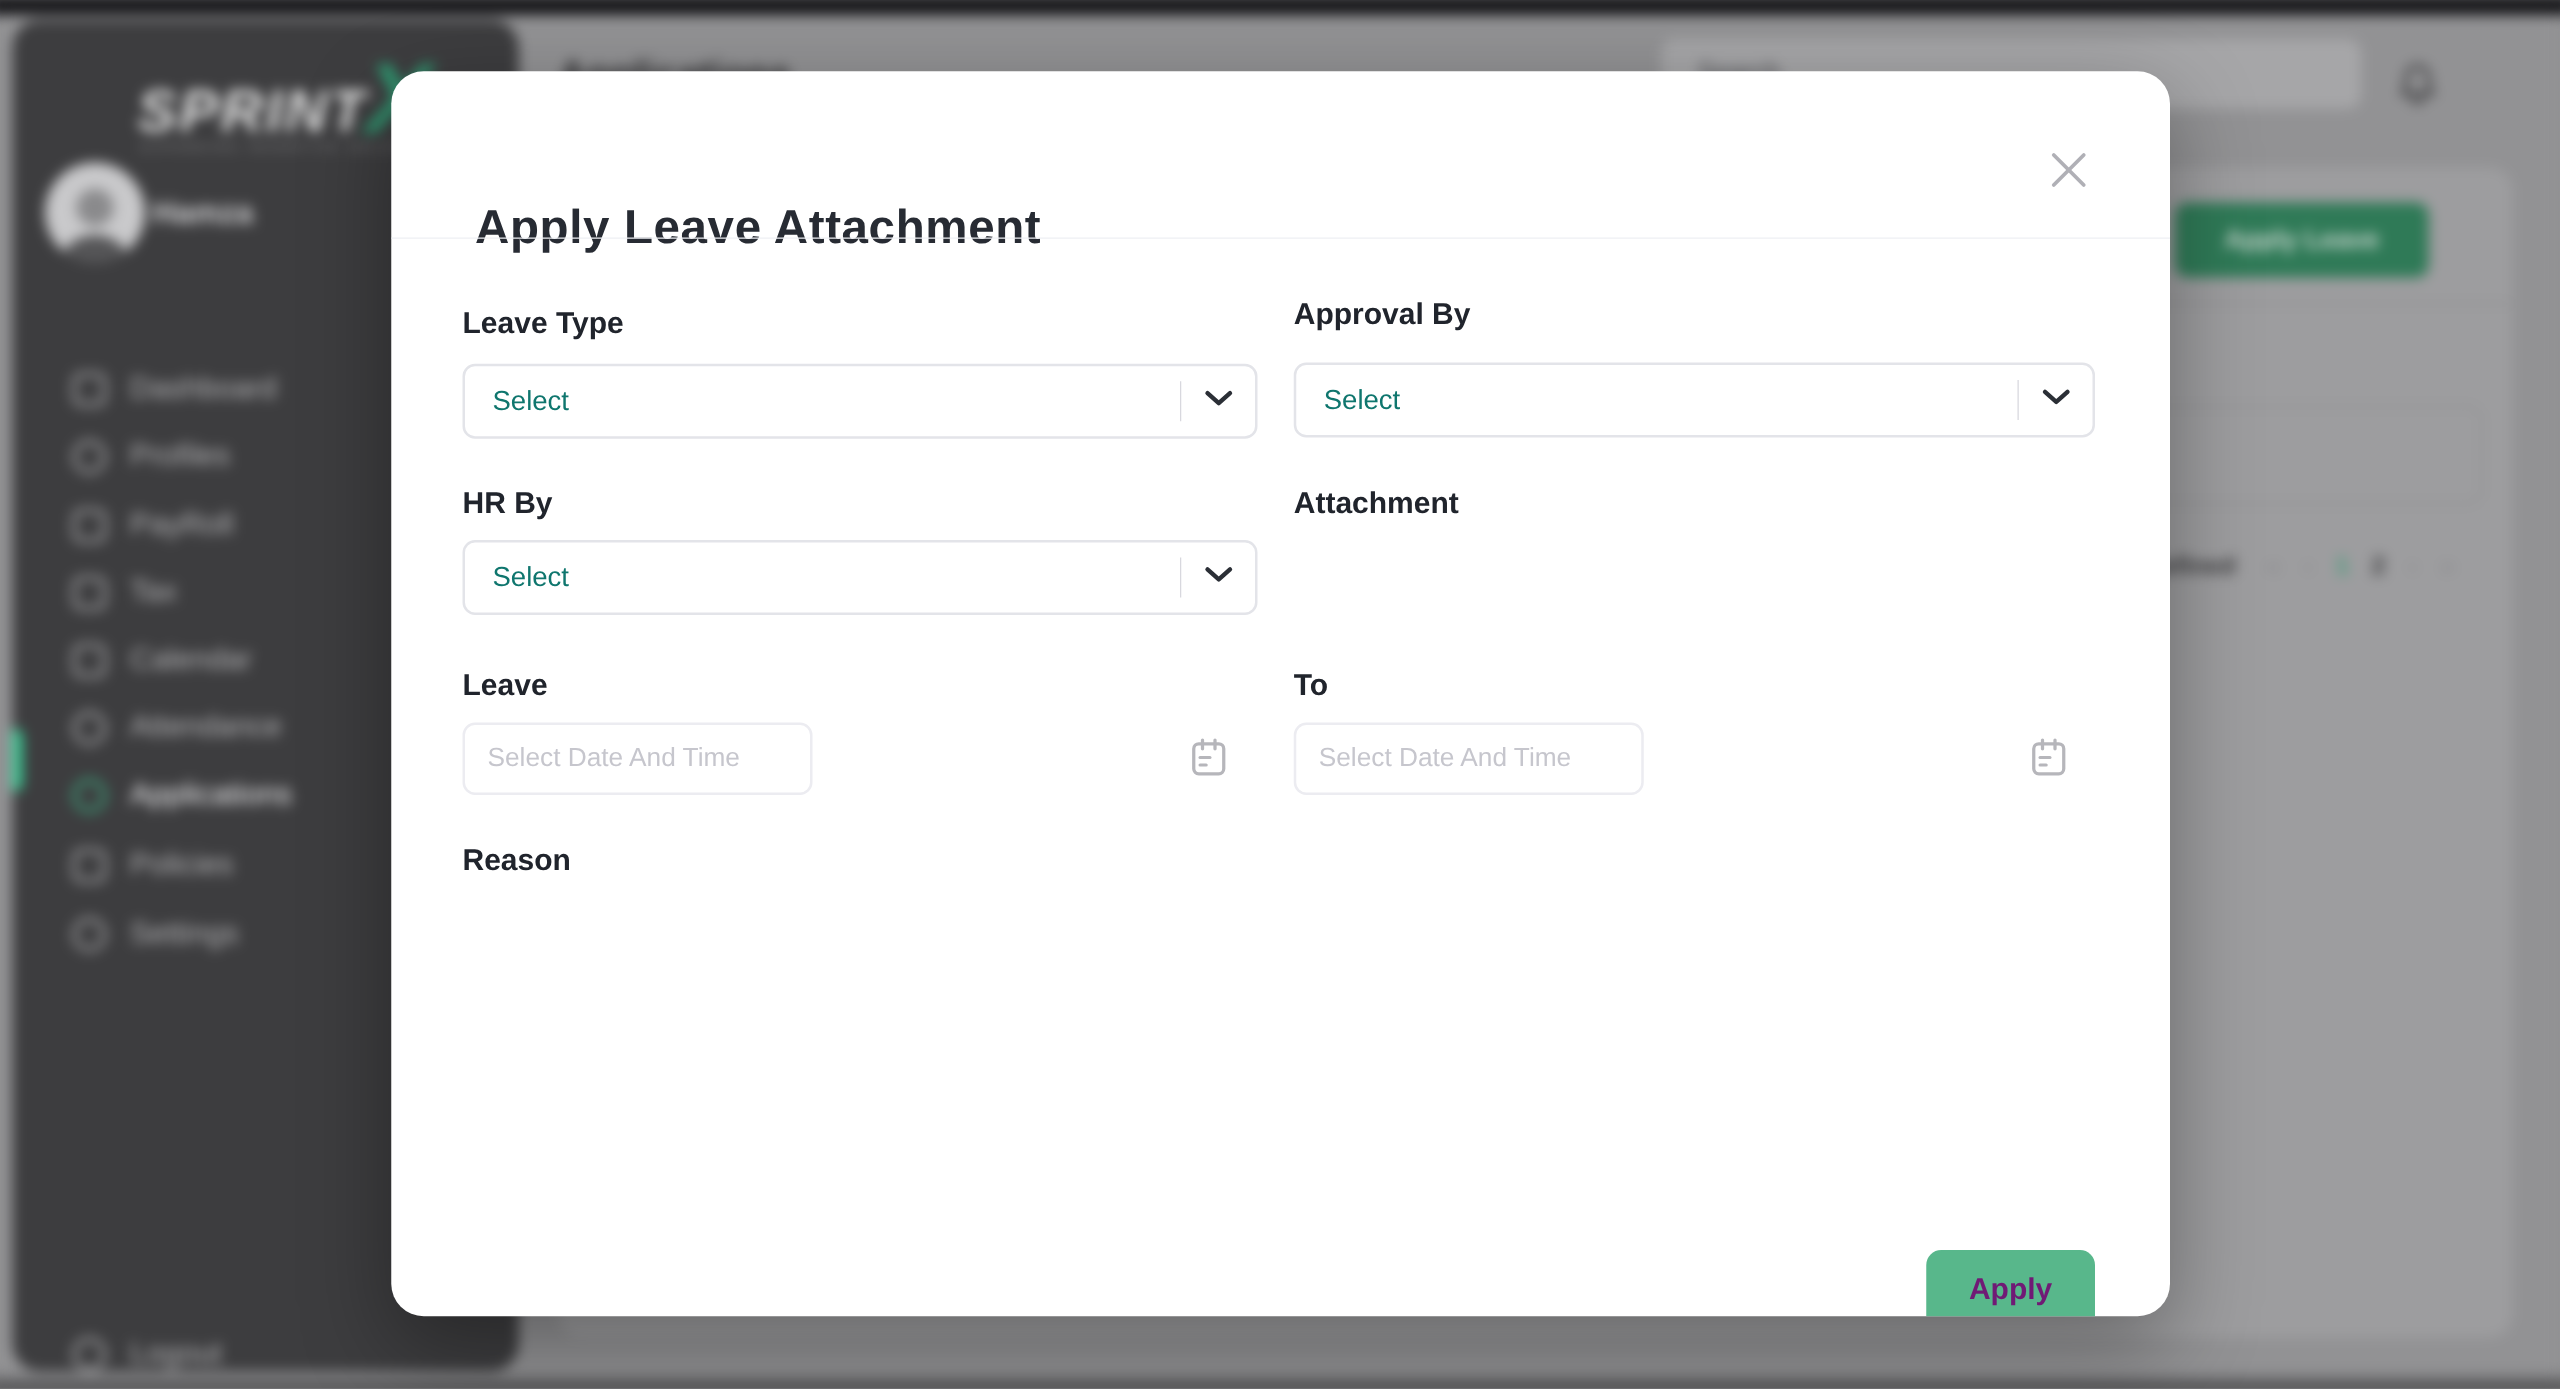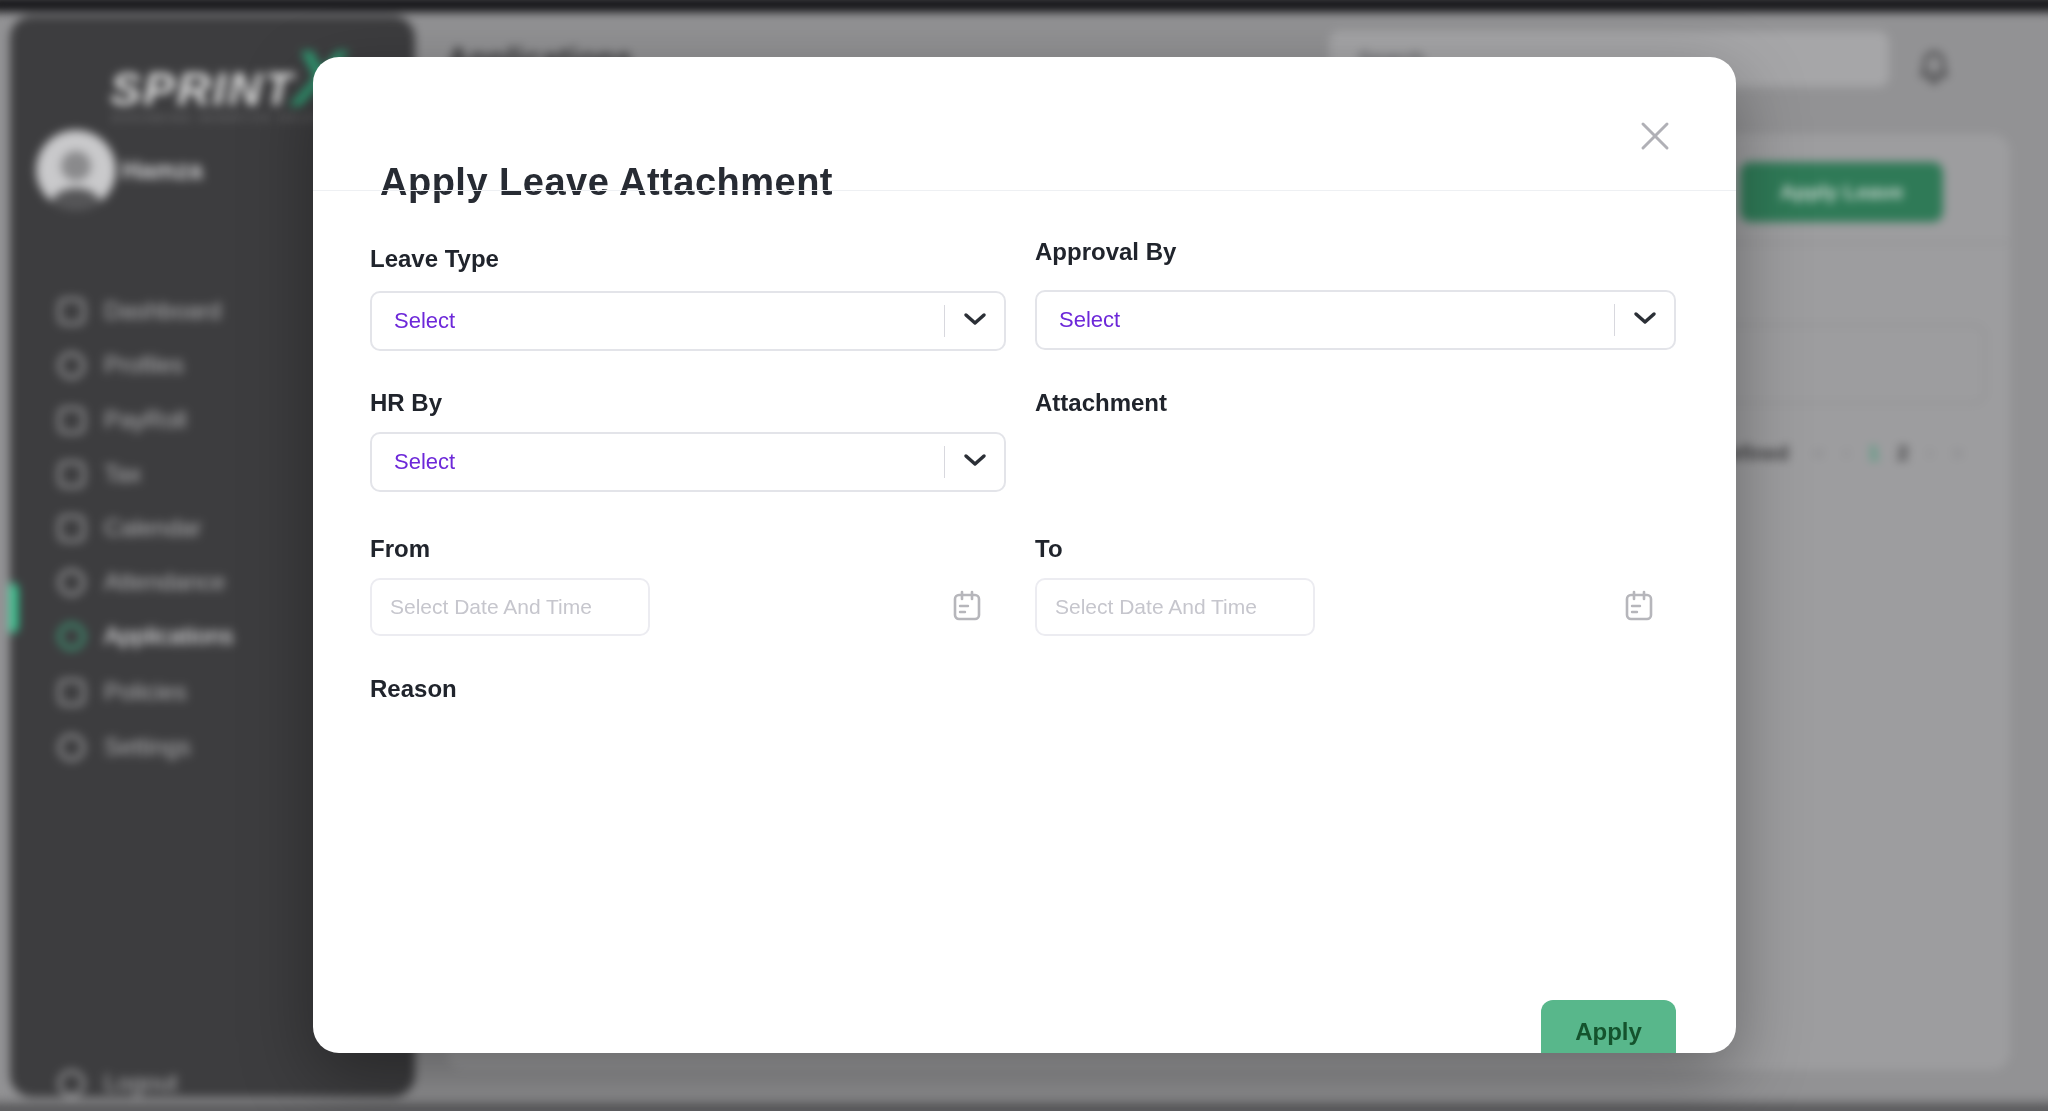--- a/index.html
+++ b/index.html
@@ -64,21 +64,21 @@
   .modal-title { position:absolute; left:67px; top:104px; font-size:38px; font-weight:800;
     color:#272b33; letter-spacing:0.5px; }
   .modal-close { position:absolute; left:1322px; top:60px; width:40px; height:40px; background:none;
     border:none; cursor:pointer; }
   .header-divider { position:absolute; left:0; right:0; top:133px; height:1px; background:#eef0f3; }
 
   .field-label { position:absolute; font-size:24px; font-weight:700; color:#20242c; }
   .selectbox { position:absolute; height:60px; background:#fff; border:2px solid #e3e4e9;
     border-radius:10px; cursor:pointer; }
   .selectbox .sel-text { position:absolute; left:22px; top:50%; transform:translateY(-50%);
-    font-size:22px; color:#6d28d9; }
+    font-size:22px; color:#0f766e; }
   .sel-div { position:absolute; right:59px; top:12px; bottom:12px; width:1px; background:#d8d8de; }
   .sel-chev { position:absolute; right:17px; top:50%; transform:translateY(-50%); }
 
   .uploadbox { position:absolute; height:60px; background:#fff; border:2px solid #e3e4e9;
     border-radius:10px; cursor:pointer; }
   .uploadbox .up-text { position:absolute; left:24px; top:50%; transform:translateY(-50%);
     font-size:22px; font-weight:600; color:#2c303a; }
   .clip { position:absolute; right:24px; top:50%; transform:translateY(-50%); }
 
   .dateinput { position:absolute; width:280px; height:58px; border:2px solid #ececf1; border-radius:10px;
@@ -86,21 +86,21 @@
     font-family:"Liberation Sans", sans-serif; outline:none; }
   .dateinput::placeholder { color:#c6c6cd; }
   .cal-icon { position:absolute; cursor:pointer; }
 
   .reason-area { position:absolute; left:57px; top:661px; width:1306px; height:245px; resize:none;
     border:2px solid #ececf1; border-radius:10px; padding:18px 20px; font-size:22px; color:#3a3e46;
     font-family:"Liberation Sans", sans-serif; outline:none; }
   .reason-area::placeholder { color:#c6c6cd; }
 
   .apply-btn { position:absolute; left:1228px; top:943px; width:135px; height:64px; background:#58b78b;
-    border:none; border-radius:12px; color:#14532d; font-size:24px; font-weight:700;
+    border:none; border-radius:12px; color:#701a75; font-size:24px; font-weight:700;
     font-family:"Liberation Sans", sans-serif; cursor:pointer; }
 </style>
 </head>
 <body>
 
 <div class="screen">
 
   <div class="bg">
     <div class="top-strip"></div>
 
@@ -235,21 +235,21 @@
       <span class="sel-div"></span>
       <span class="sel-chev">
         <svg width="24" height="16" viewBox="0 0 24 16">
             <polyline points="3,4 12,12 21,4" fill="none" stroke="#2b2f36" stroke-width="3.5" stroke-linecap="round" stroke-linejoin="round"></polyline>
           </svg>
       </span>
     </div>
 
     <div class="field-label" style="left:722px; top:332px">Attachment</div>
 
-    <div class="field-label" style="left:57px; top:478px">From</div>
+    <div class="field-label" style="left:57px; top:478px">Leave</div>
     <input class="dateinput" style="left: 57px; top: 521px;" placeholder="Select Date And Time">
     <span class="cal-icon" style="left:640px; top:533px">
       <svg width="28" height="32" viewBox="0 0 28 32">
         <rect x="2" y="5" width="24" height="24" rx="4" fill="none" stroke="#b6b6bb" stroke-width="2.6"></rect>
         <line x1="9" y1="2" x2="9" y2="9" stroke="#b6b6bb" stroke-width="2.6" stroke-linecap="round"></line>
         <line x1="19" y1="2" x2="19" y2="9" stroke="#b6b6bb" stroke-width="2.6" stroke-linecap="round"></line>
         <line x1="7" y1="16" x2="15" y2="16" stroke="#b6b6bb" stroke-width="2.4" stroke-linecap="round"></line>
         <line x1="7" y1="22" x2="12" y2="22" stroke="#b6b6bb" stroke-width="2.4" stroke-linecap="round"></line>
       </svg>
     </span>

